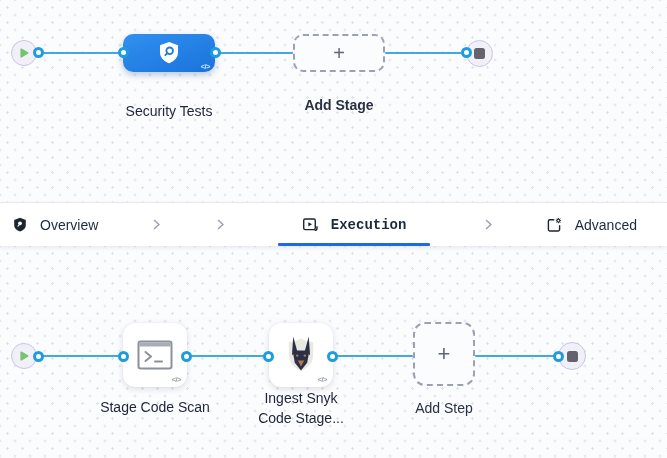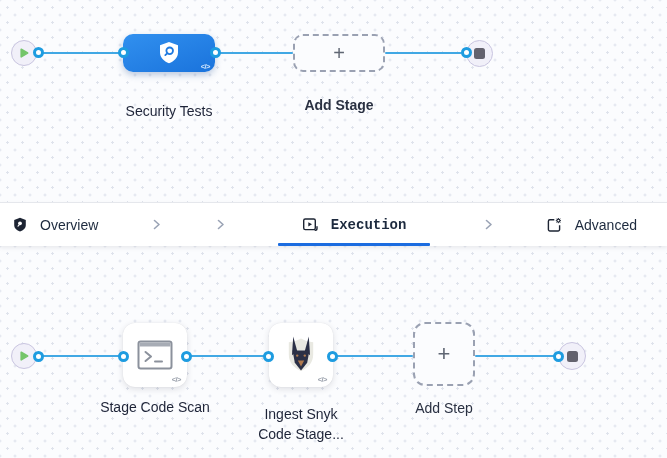--- a/index.html
+++ b/index.html
@@ -211,20 +211,20 @@
     </div>
 
     <div class="port" style="left:33px;top:105px;"></div>
     <div class="port" style="left:118px;top:105px;"></div>
     <div class="port" style="left:181px;top:105px;"></div>
     <div class="port" style="left:263px;top:105px;"></div>
     <div class="port" style="left:327px;top:105px;"></div>
     <div class="port" style="left:553px;top:105px;"></div>
 
     <div class="node-label" style="left:85px;top:151px;">Stage Code Scan</div>
-    <div class="node-label" style="left:231px;top:158px;">
+    <div class="node-label" style="left:231px;top:142px;">
       <span>Ingest Snyk</span><br>
       <span>Code Stage...</span>
     </div>
     <div class="node-label" style="left:374px;top:152px;font-weight:400;color:#2a3142;">Add Step</div>
   </div>
 
 </div>
 
 </body></html>

